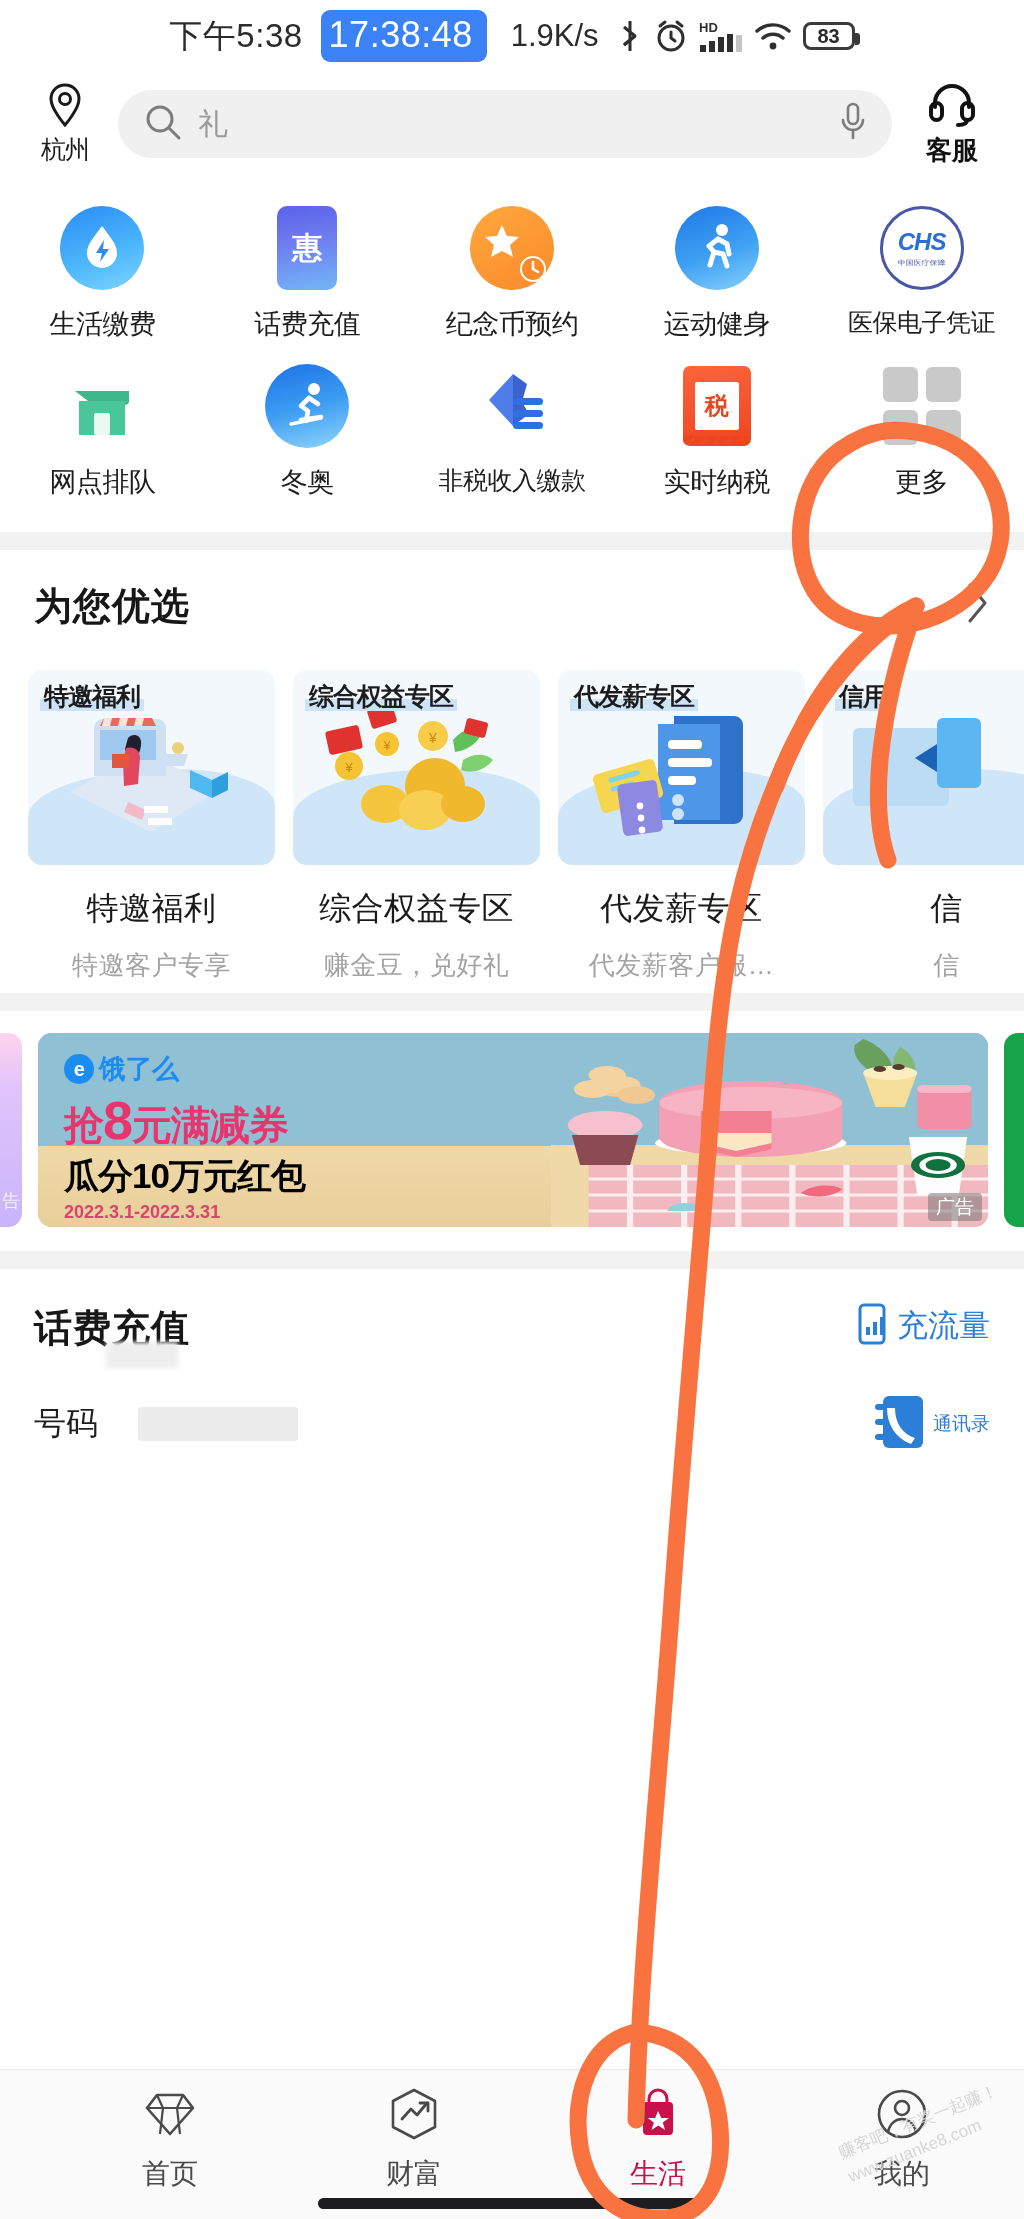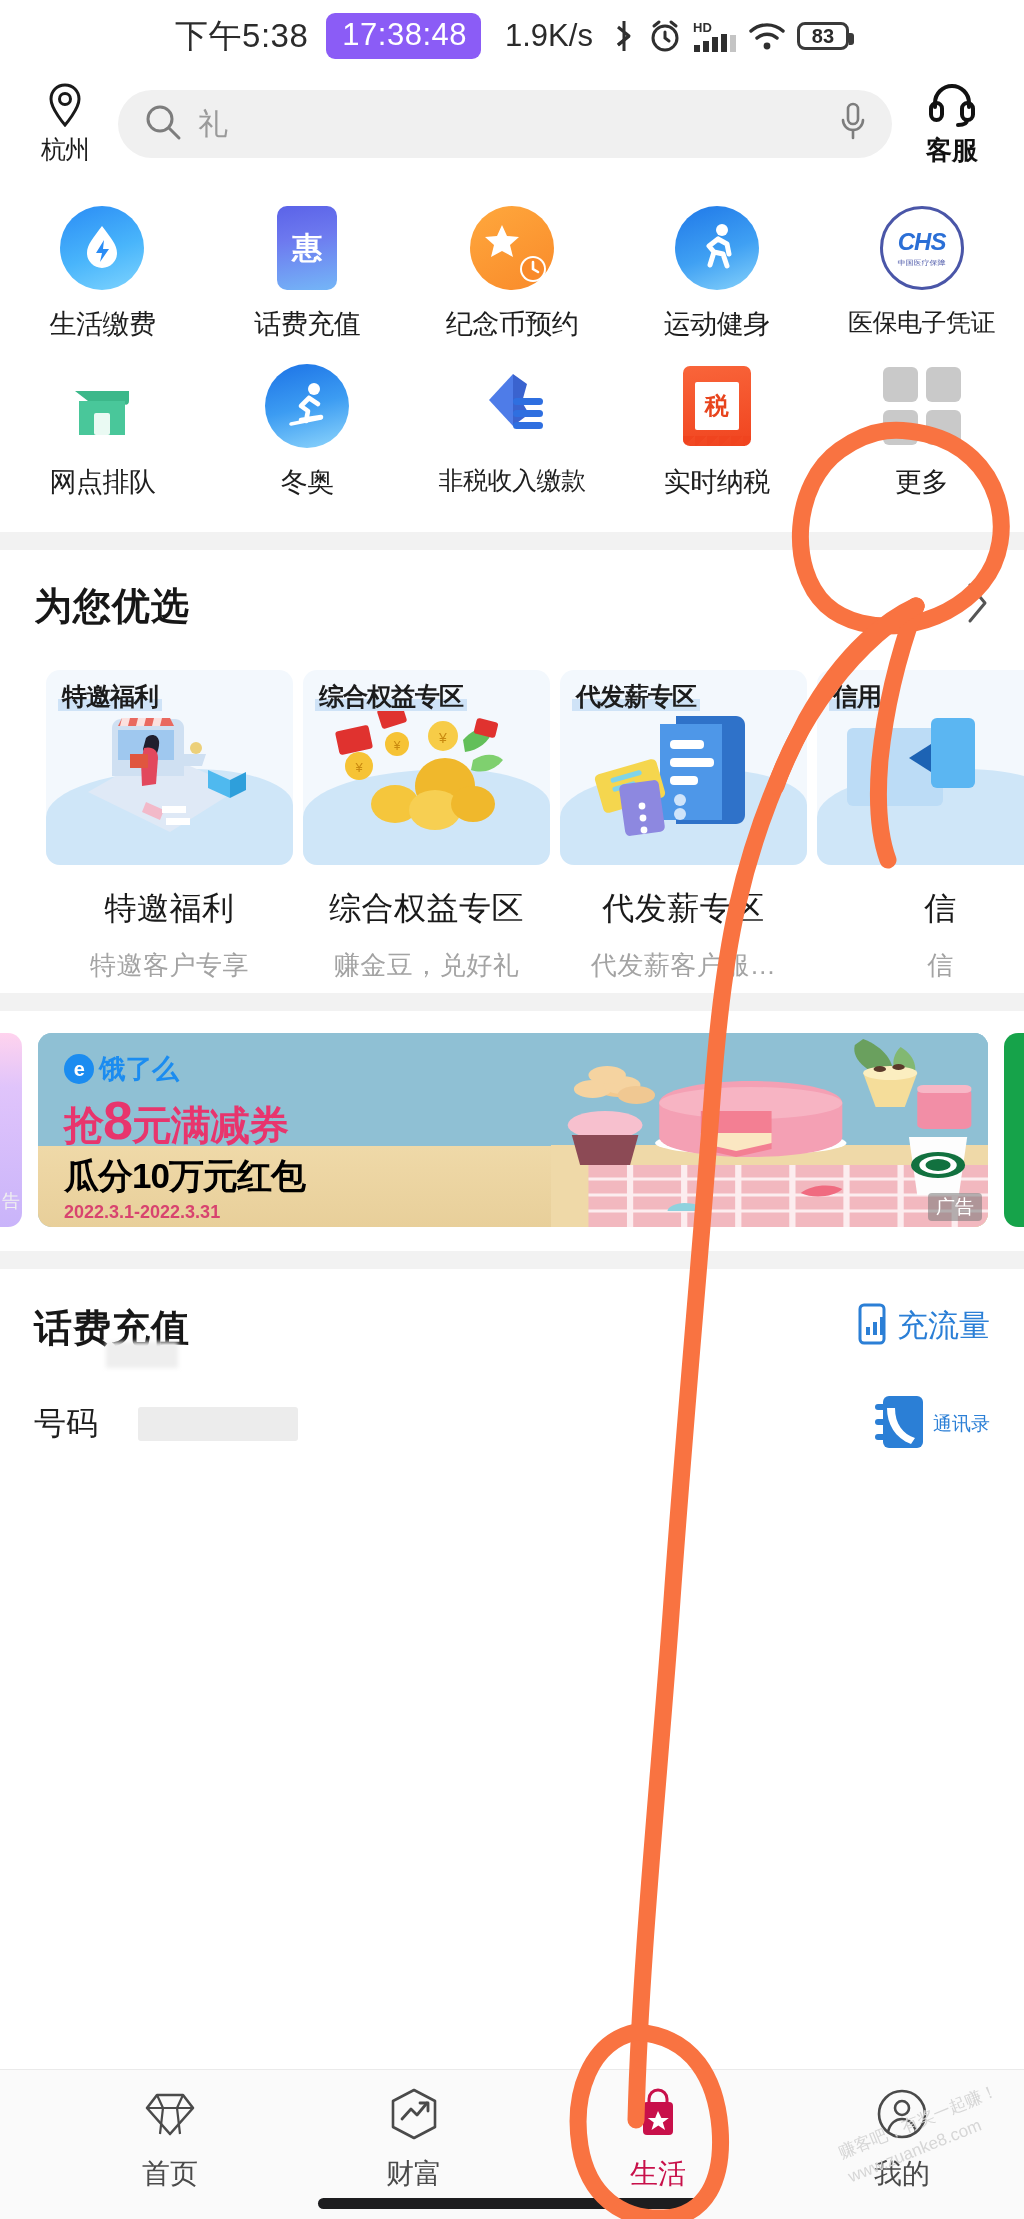--- a/index.html
+++ b/index.html
@@ -21,25 +21,25 @@
     padding: 0 20px;
     position: relative;
   }
   .sb-time {
     font-size: 33px;
     color: #2b2b2b;
     letter-spacing: 0.5px;
     font-weight: 400;
   }
   .sb-clock-badge {
-    background: #8b5cf6;
+    background: #3b82f6;
     color: #ffffff;
-    font-size: 31px;
+    font-size: 36px;
     border-radius: 9px;
-    padding: 4px 14px 6px 16px;
+    padding: 4px 14px 6px 8px;
     letter-spacing: 0.5px;
   }
   .sb-net {
     font-size: 31px;
     color: #2b2b2b;
     margin-left: 6px;
   }
   .sb-icons { display: flex; align-items: center; gap: 11px; }
   .sb-icons svg { display: block; }
   .sb-batt {
@@ -169,21 +169,21 @@
 
   
   .preferred { background: #fff; padding: 30px 0 10px 0; }
   .pref-head {
     display: flex; align-items: center; justify-content: space-between;
     padding: 0 34px 0 34px;
   }
   .pref-title { font-size: 38px; color: #171717; font-weight: 600; letter-spacing: 1px; }
   .pref-arrow { color: #555; font-size: 40px; line-height: 1; }
   .pref-track {
-    display: flex; gap: 10px; padding: 34px 0 0 46px; margin-top: 4px; align-items: center;
+    display: flex; gap: 18px; padding: 34px 0 0 28px; margin-top: 4px; align-items: center;
   }
   .pcard { width: 247px; flex: none; }
   .pcard-img {
     width: 247px; height: 195px; border-radius: 14px; position: relative;
     overflow: hidden; background: #f3f8fd;
   }
   .pcard-badge {
     position: absolute; top: 8px; left: 12px; z-index: 3;
     font-size: 25px; font-weight: 800; color: #1c1c1c; letter-spacing: -1px;
     padding: 2px 4px;

